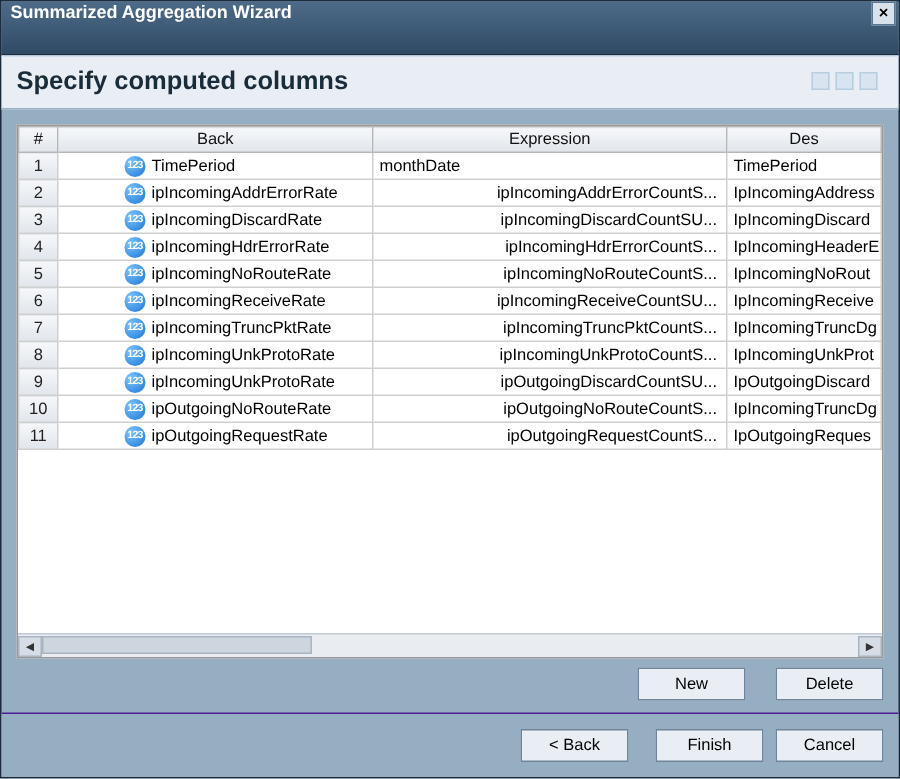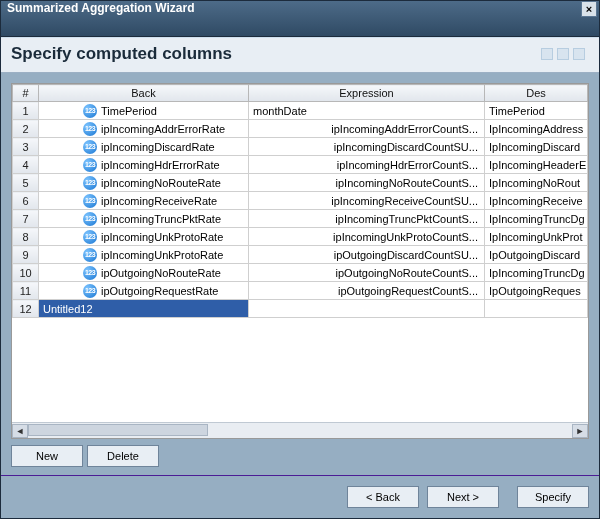--- a/index.html
+++ b/index.html
@@ -131,21 +131,21 @@
     display:flex; align-items:center;
   }
   .hscroll .arrow {
     width:16px; height:14px; background:#d6dde6; border:1px solid #a9b5c3;
     display:flex; align-items:center; justify-content:center; font-size:9px; color:#333;
     cursor:pointer;
   }
   .hscroll .track { flex:1; height:14px; background:#e9edf2; position:relative;}
   .hscroll .thumb { position:absolute; left:0; top:0; height:12px; width:180px; background:#cdd5df; border:1px solid #a9b5c3;}
   .btnrow {
-    display:flex; justify-content:flex-start; gap:4px; padding:6px 0 2px;
+    display:flex; justify-content:flex-end; gap:20px; padding:6px 0 2px;
   }
   .btnrow2 {
     display:flex; justify-content:flex-end; gap:8px; padding: 10px 10px 10px;
     border-top:1px solid #4c1d95;
     background:#96aec2;
   }
   button.win {
     min-width:72px; height:22px;
     background:#e8eef4;
     border:1px solid #6f849a;
@@ -316,43 +316,37 @@
                 <td class="idx">11</td>
                 <td class="namecell">
                   <div class="namewrap">
                     <span class="icon123">123</span>
                     <span>ipOutgoingRequestRate</span>
                   </div>
                 </td>
                 <td class="exprcell">ipOutgoingRequestCountS...</td>
                 <td class="desccell">IpOutgoingReques</td>
               </tr>
-              <tr>
-                <td class="idx">12</td>
-                <td class="editing">Untitled12</td>
-                <td class="exprcell"></td>
-                <td class="desccell"></td>
-              </tr>
             </tbody>
       </table>
       </div>
       <div class="hscroll">
         <div class="arrow">◄</div>
         <div class="track">
           <div class="thumb"></div>
         </div>
         <div class="arrow">►</div>
       </div>
     </div>
 
     <div class="btnrow">
       <button class="win">New</button>
       <button class="win">Delete</button>
     </div>
   </div>
 
   <div class="btnrow2">
     <button class="win">&lt; Back</button>
-    <button class="win">Next &gt;</button>
-    <button class="win" style="margin-left:10px">Specify</button>
+    <button class="win" style="margin-left:10px">Finish</button>
+    <button class="win">Cancel</button>
   </div>
 
 </div>
 
 </body></html>

